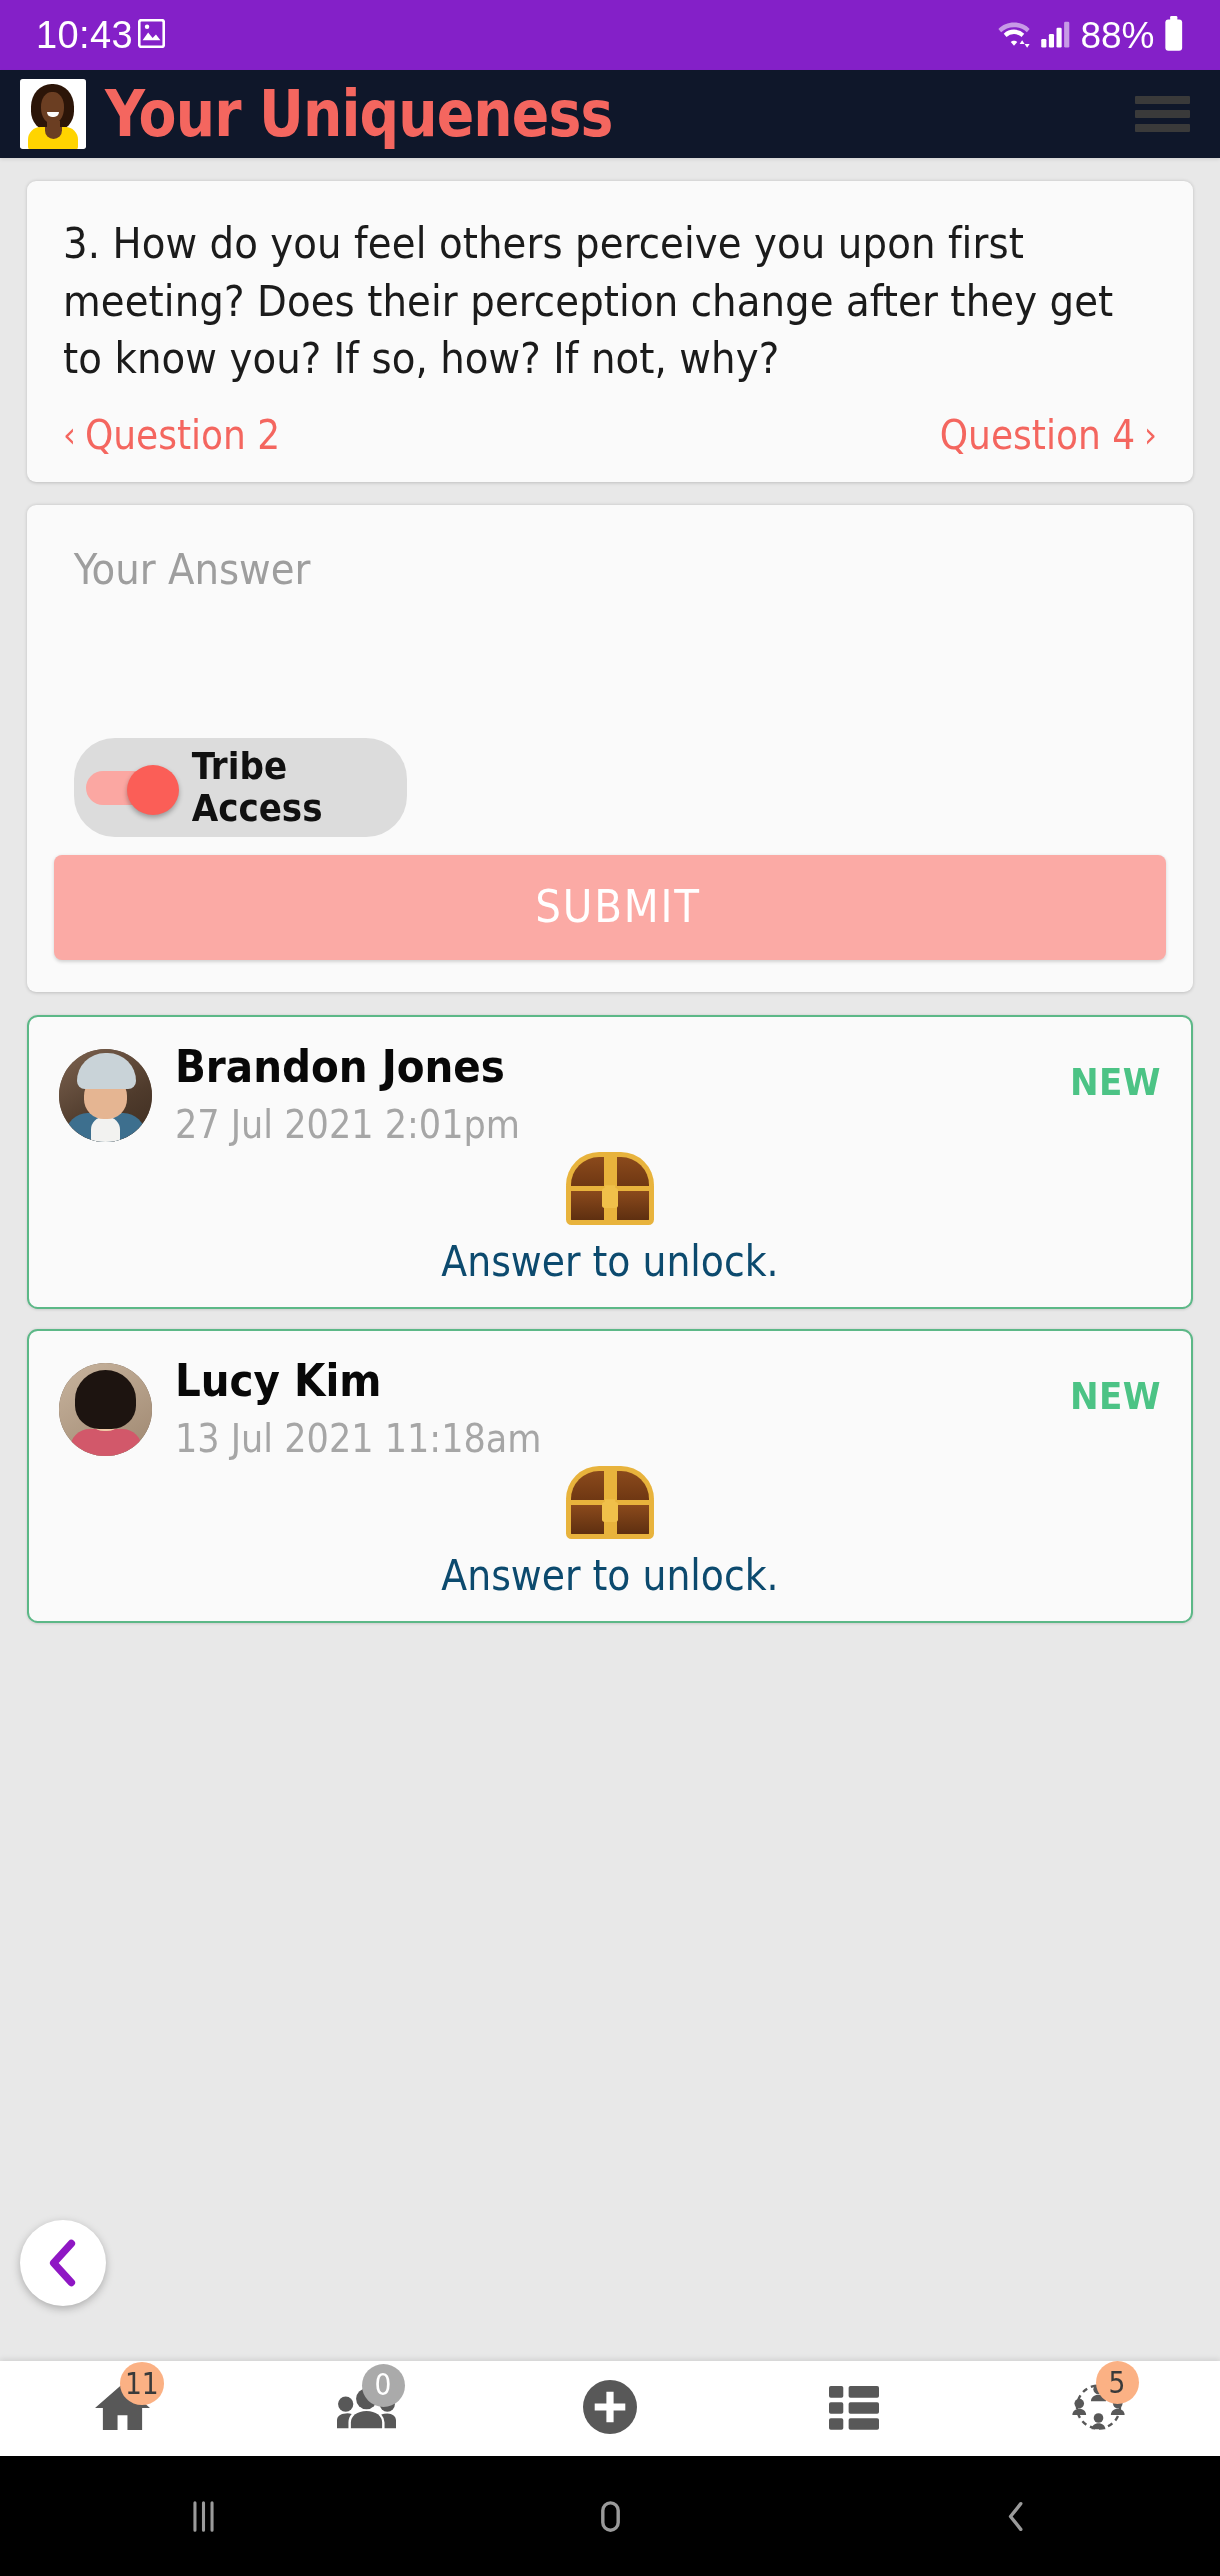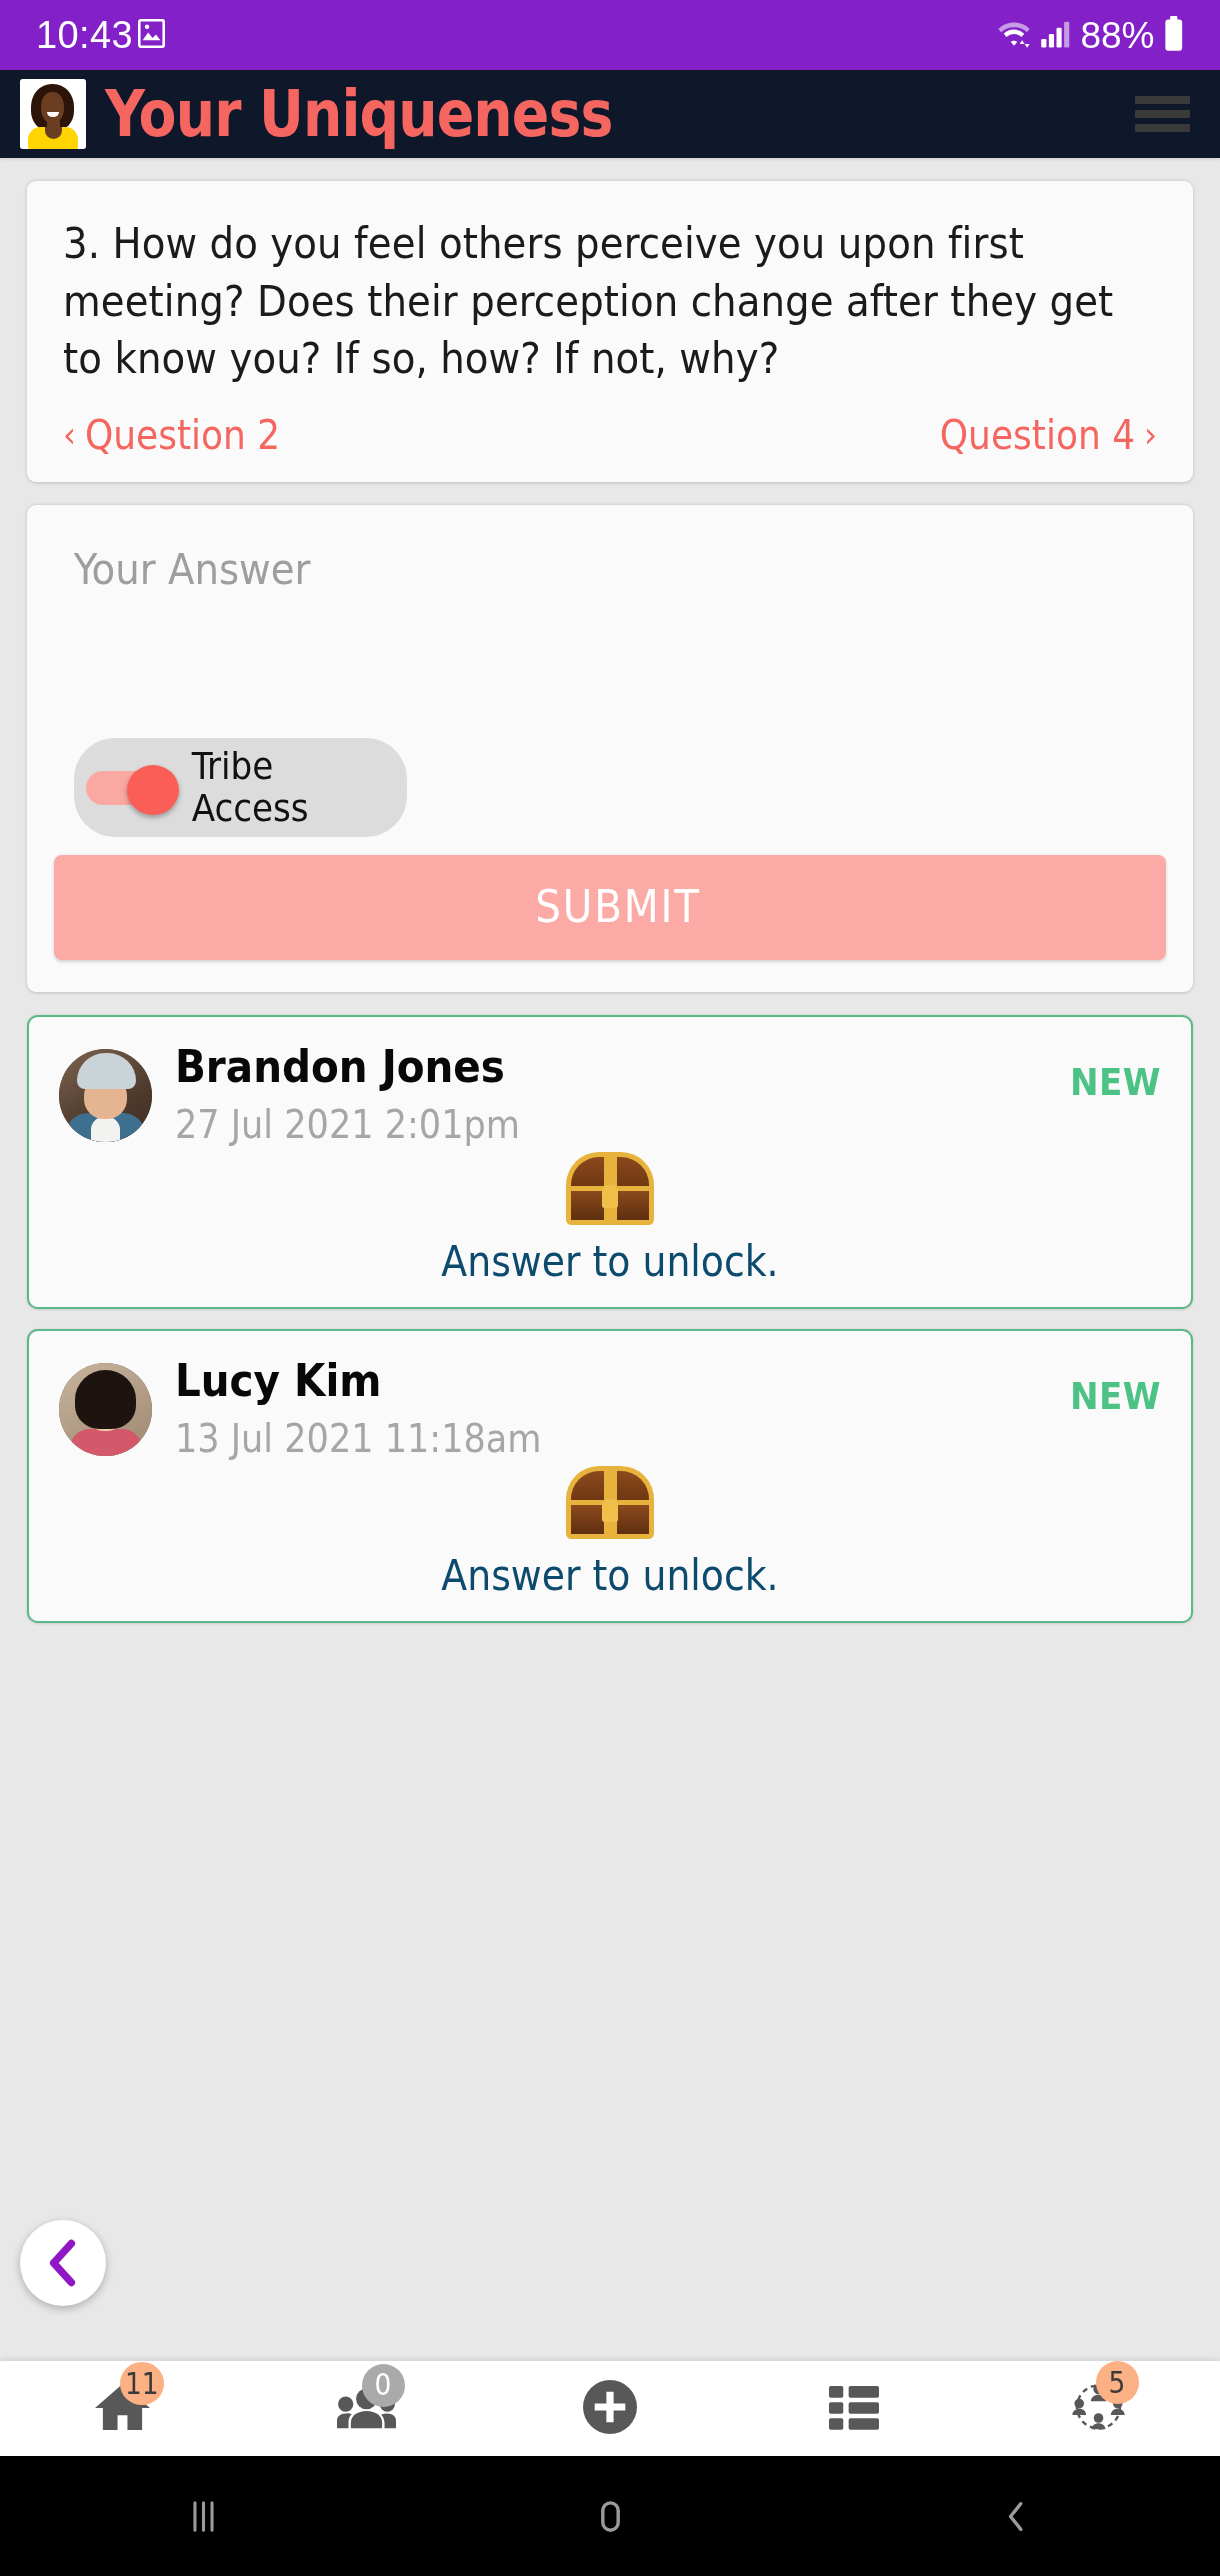--- a/index.html
+++ b/index.html
@@ -164,21 +164,21 @@
     background:#fba7a2;
   }
   .sw-thumb{
     position:absolute; left:41px; top:-1.8px;
     width:52px; height:50px; border-radius:50%;
     background:#fb5e57;
     box-shadow:0 2.7px 5.4px rgba(0,0,0,0.30);
   }
   .toggle-label{
     font-family:"Liberation Sans Narrow","DejaVu Sans Condensed","Liberation Sans",sans-serif;
-    font-size:38px; line-height:1.12; color:#111; max-width:188px;
+    font-size:38px; line-height:1.12; color:#111; max-width:188px;font-weight:bold;
   }
   .submit-btn{
     display:block; width:100%;
     margin-top:18px;
     background:#fbaaa5;
     border:none; border-radius:8px;
     color:#ffffff;
     font-family:"Liberation Sans Narrow","DejaVu Sans Condensed","Liberation Sans",sans-serif;
     font-size:45px; letter-spacing:1.8px;
     padding:25px 0 27px 16px;

